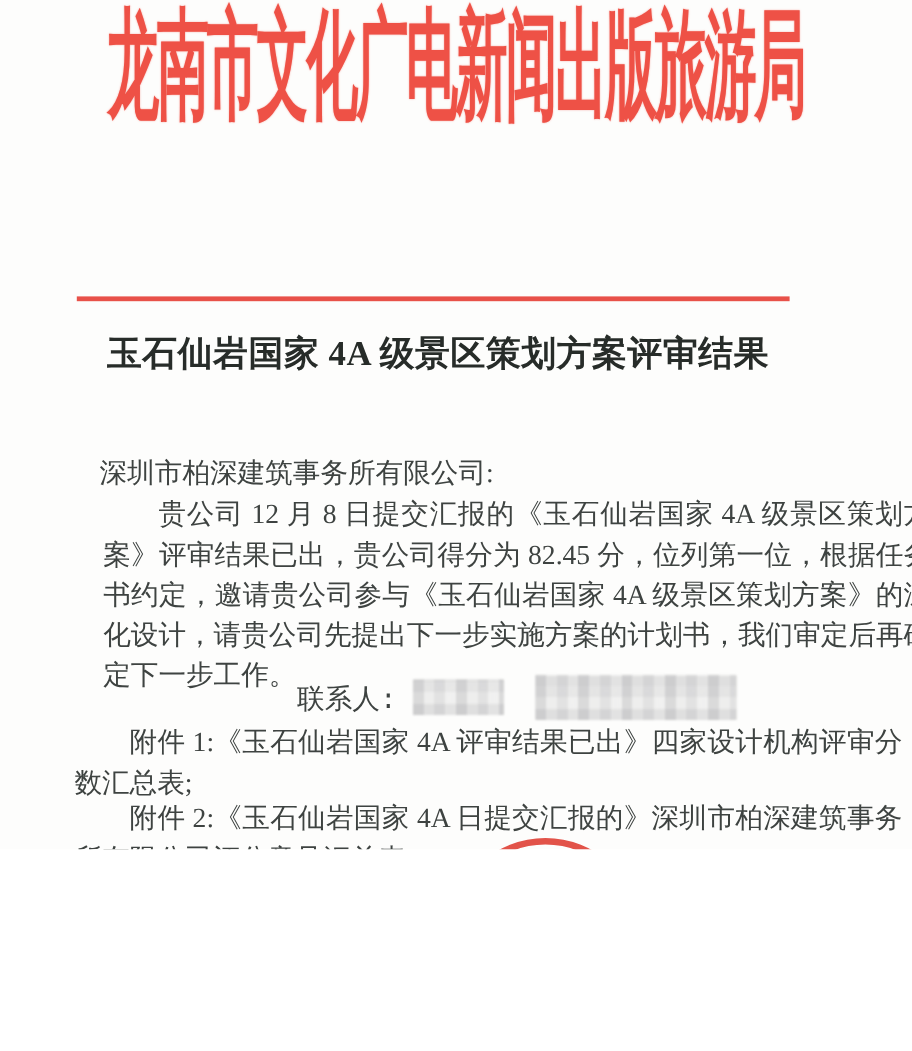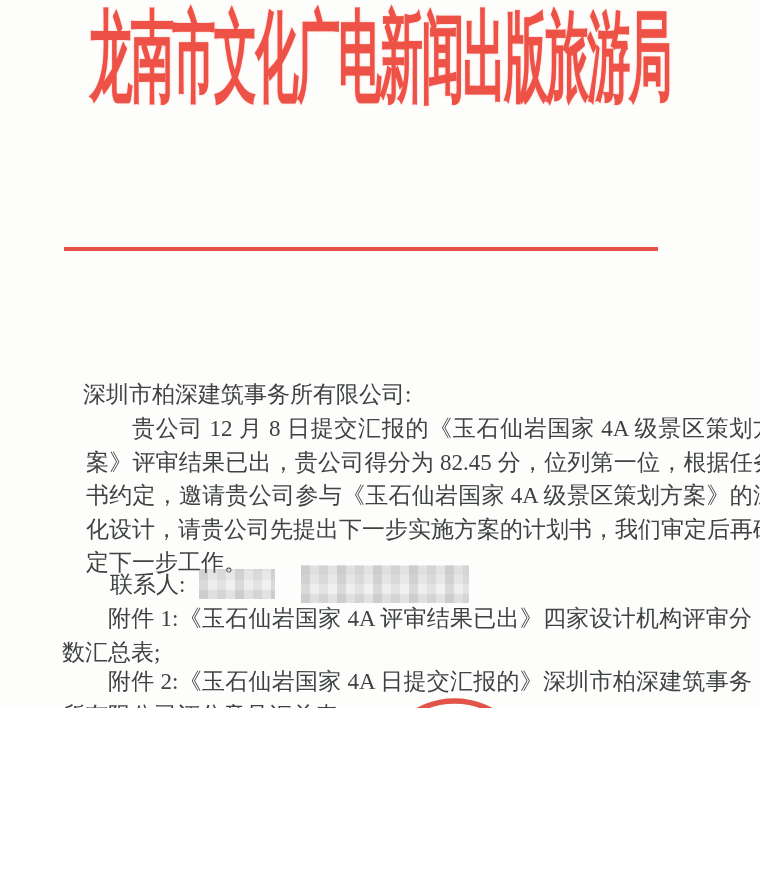--- a/index.html
+++ b/index.html
@@ -37,21 +37,21 @@
   }
   
   .bodytext p{
     position:absolute;left:62px;width:690px;margin:0;
     font-size:23px;line-height:33.6px;
     text-align:justify;text-justify:inter-ideograph;
     color:#3e4341;
   }
   p.addressee{top:378px;text-indent:21px;}
   p.para-main{top:412px;text-indent:46px;margin-left:24px;}
-  p.contact{top:568px;padding-left:48px;width:642px;text-align:left;white-space:nowrap;}
+  p.contact{top:568px;padding-left:48px;width:642px;text-align:center;white-space:nowrap;font-family:Liberation Mono, monospace;}
   .redact{
     display:inline-block;vertical-align:middle;
     background-color:rgba(120,120,120,.06);
     background-image:
       repeating-linear-gradient(90deg, rgba(90,90,95,.16) 0 9px, rgba(160,160,165,.05) 9px 18px, rgba(110,110,115,.12) 18px 27px, rgba(200,200,205,.04) 27px 36px),
       repeating-linear-gradient(0deg, rgba(100,100,105,.12) 0 9px, rgba(180,180,185,.03) 9px 19px, rgba(120,120,125,.10) 19px 28px);
     filter:blur(.7px);
     border-radius:1px;
   }
   .redact.r1{width:76px;height:30px;margin-left:14px;margin-top:-6px;}
@@ -75,20 +75,21 @@
 
 <div class="page">
 
   <div class="agency-header">
     <span class="stretch">龙南市文化广电新闻出版旅游局</span>
   </div>
 
   <div class="red-divider"></div>
 
   <div class="doc-title">
+    <div>玉石仙岩国家 4A 级景区策划方案评审结果</div>
   </div>
 
   <div class="bodytext">
     <p class="addressee">深圳市柏深建筑事务所有限公司:</p>
     <p class="para-main">贵公司 12 月 8 日提交汇报的《玉石仙岩国家 4A 级景区策划方案》评审结果已出，贵公司得分为 82.45 分，位列第一位，根据任务书约定，邀请贵公司参与《玉石仙岩国家 4A 级景区策划方案》的深化设计，请贵公司先提出下一步实施方案的计划书，我们审定后再确定下一步工作。</p>
     <p class="contact"><span>联系人:</span><span class="redact r1"></span><span class="redact r2"></span></p>
     <p class="att1">附件 1:《玉石仙岩国家 4A 评审结果已出》四家设计机构评审分数汇总表;</p>
     <p class="att2">附件 2:《玉石仙岩国家 4A 日提交汇报的》深圳市柏深建筑事务所有限公司评分意见汇总表。</p>
     <p class="doc-date">2020 年 12 月 14 日</p>
   </div>

